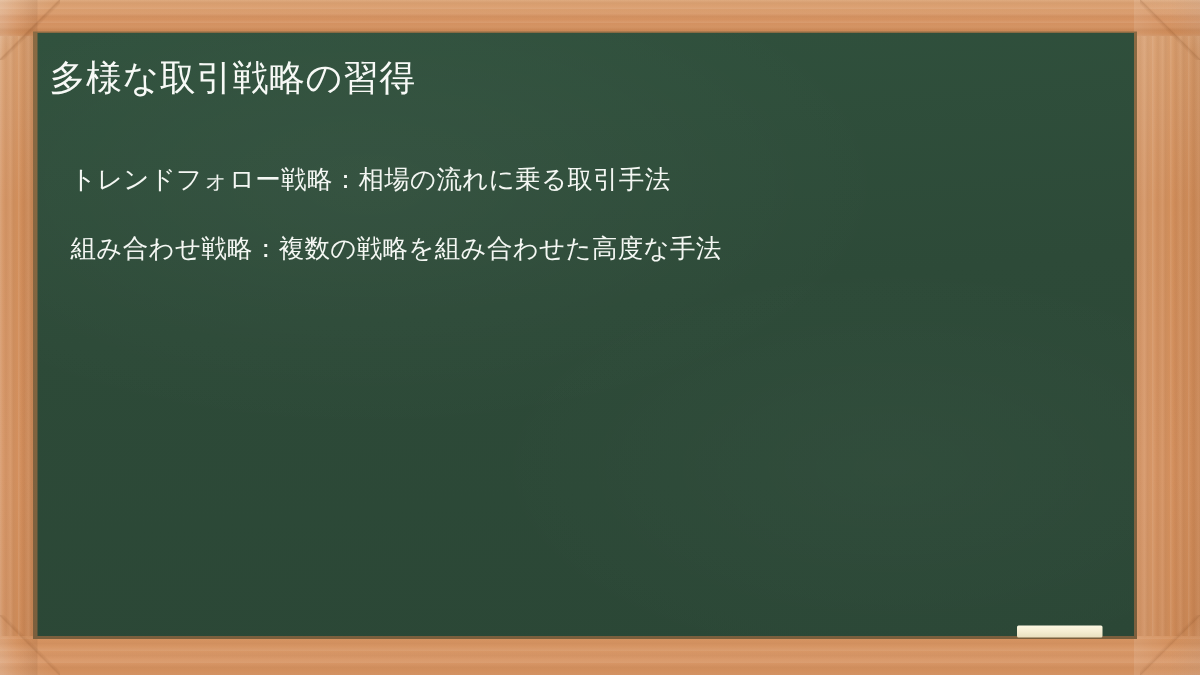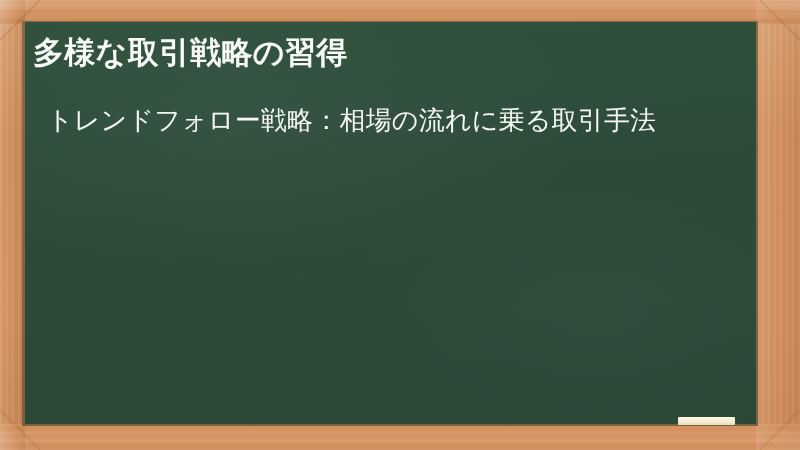--- a/index.html
+++ b/index.html
@@ -102,39 +102,39 @@
     overflow: hidden;
   }
 
   
   .board-title {
     position: absolute;
     left: 8px;
     top: 10px;
     width: 710px;
     color: #f7f9f6;
-    font-size: 31px;
+    font-size: 24px;
     line-height: 40px;
-    font-weight: 700;
+    font-weight: 400;
     letter-spacing: 0.3px;
     white-space: nowrap;
   }
 
   .bullet-list {
     position: absolute;
     left: 8px;
     top: 80px;
     width: 718px;
     margin: 0;
     padding: 0;
     list-style: none;
   }
   .bullet-item {
     color: #f4f7f3;
-    font-size: 26px;
+    font-size: 17px;
     line-height: 37px;
     letter-spacing: 0.2px;
     margin: 0 0 9px 0;
     padding: 0;
     text-indent: 14px;
     word-break: break-all;
   }
 
   
   .chalk-stick {
@@ -178,19 +178,20 @@
   <div class="miter br"></div>
 
   <div class="board-bevel"></div>
 
   <div class="board">
 
     <div class="board-title">多様な取引戦略の習得</div>
 
     <ul class="bullet-list">
       <li class="bullet-item">トレンドフォロー戦略：相場の流れに乗る取引手法</li>
+      <li class="bullet-item">組み合わせ戦略：複数の戦略を組み合わせた高度な手法</li>
     </ul>
 
   </div>
 
   <div class="chalk-stick"></div>
 
 </div>
 
 </body></html>

